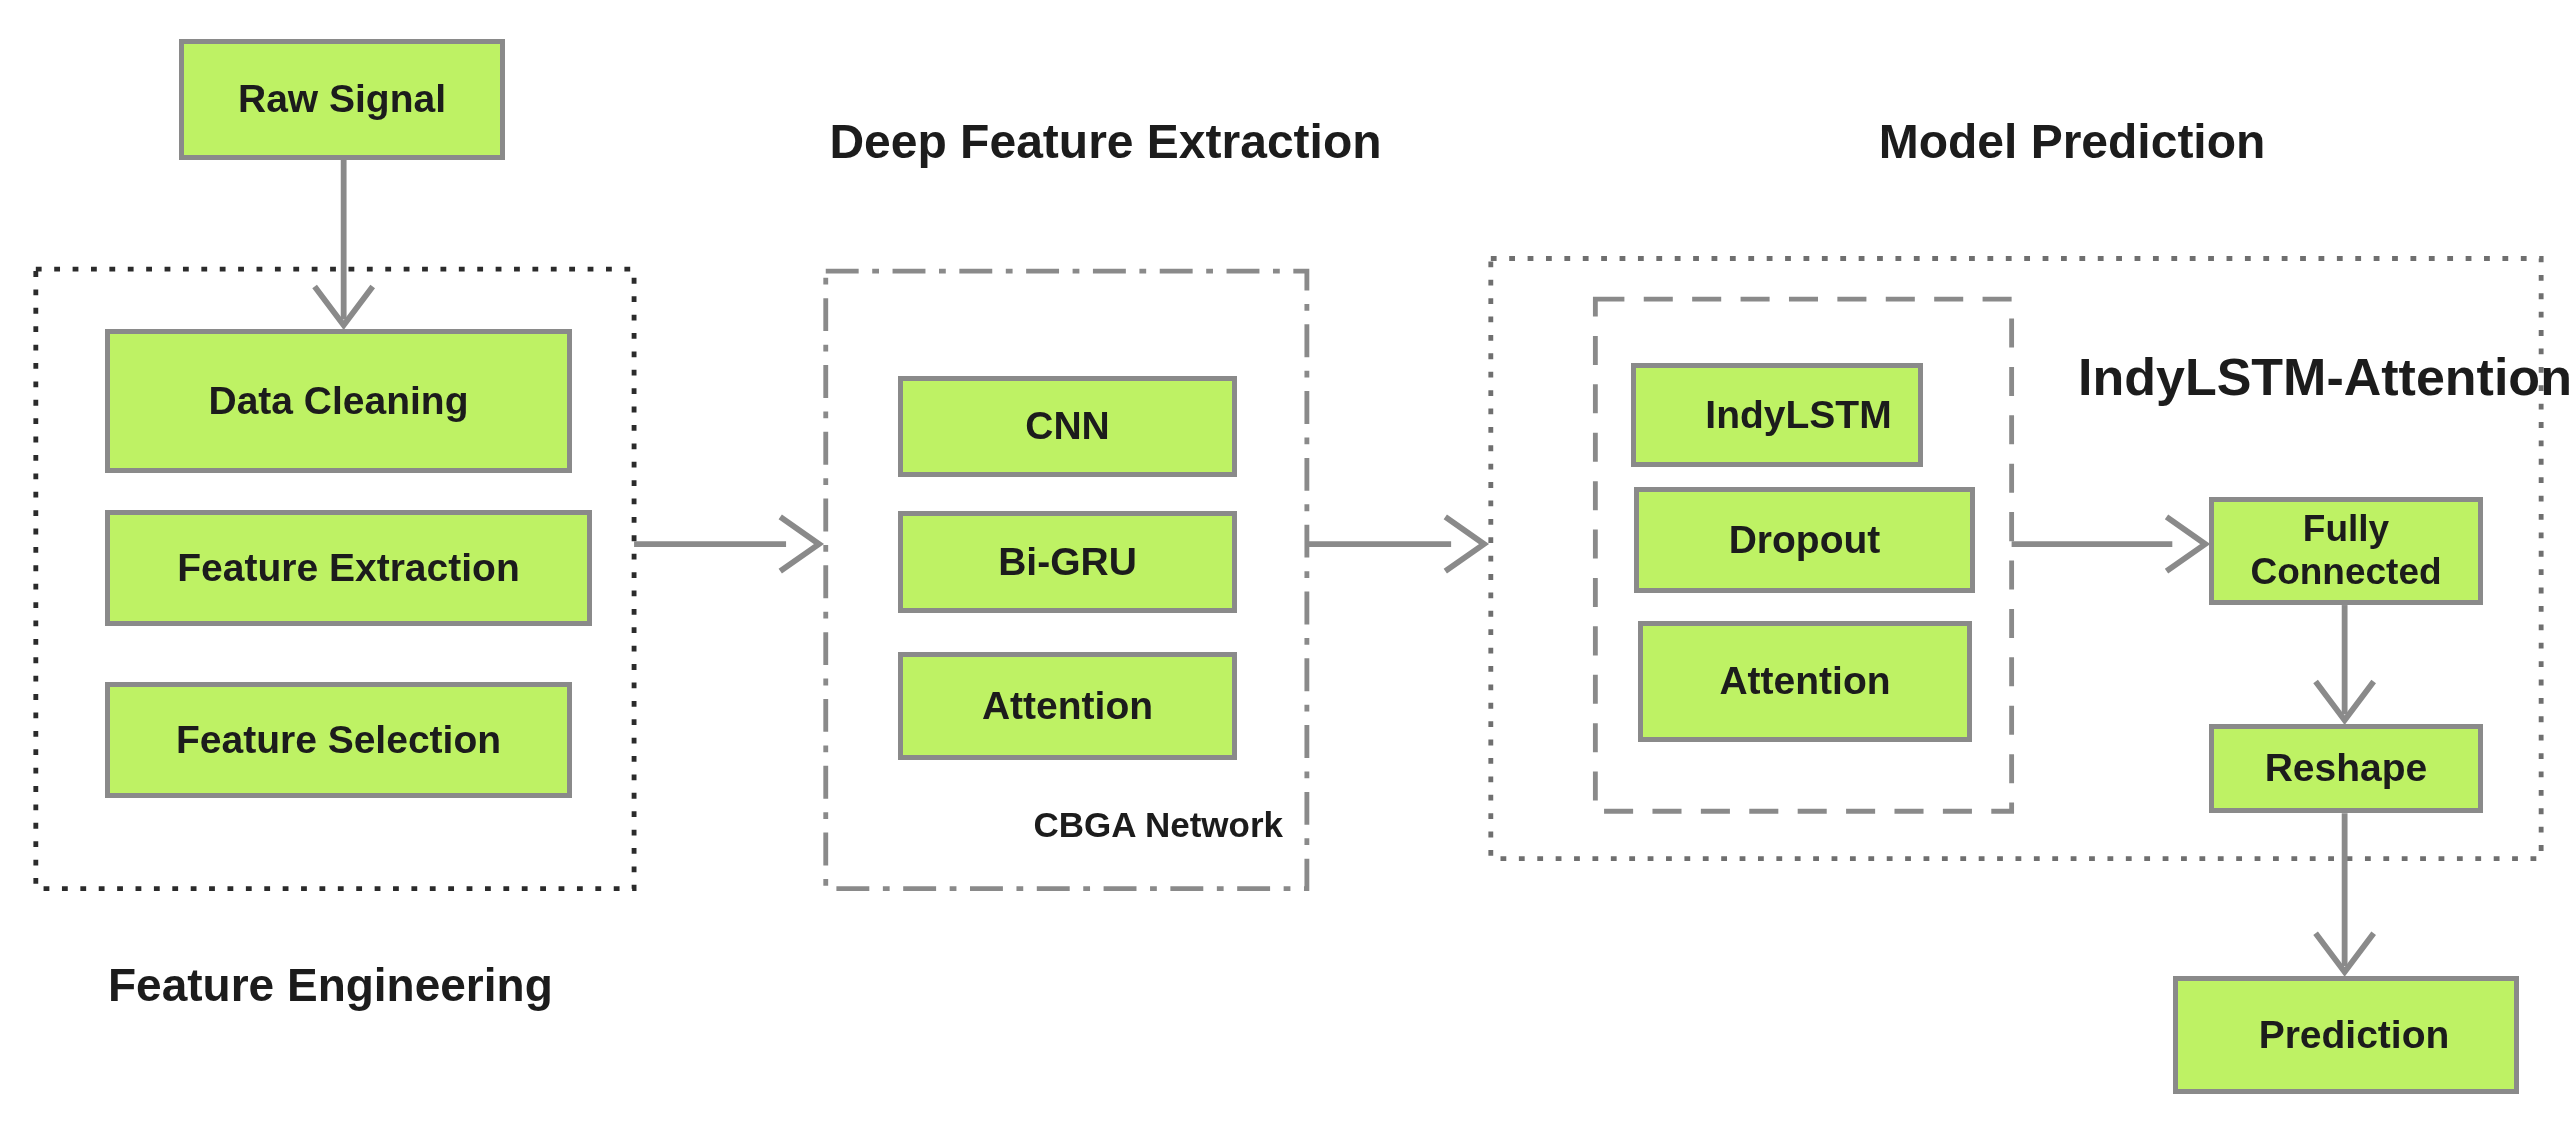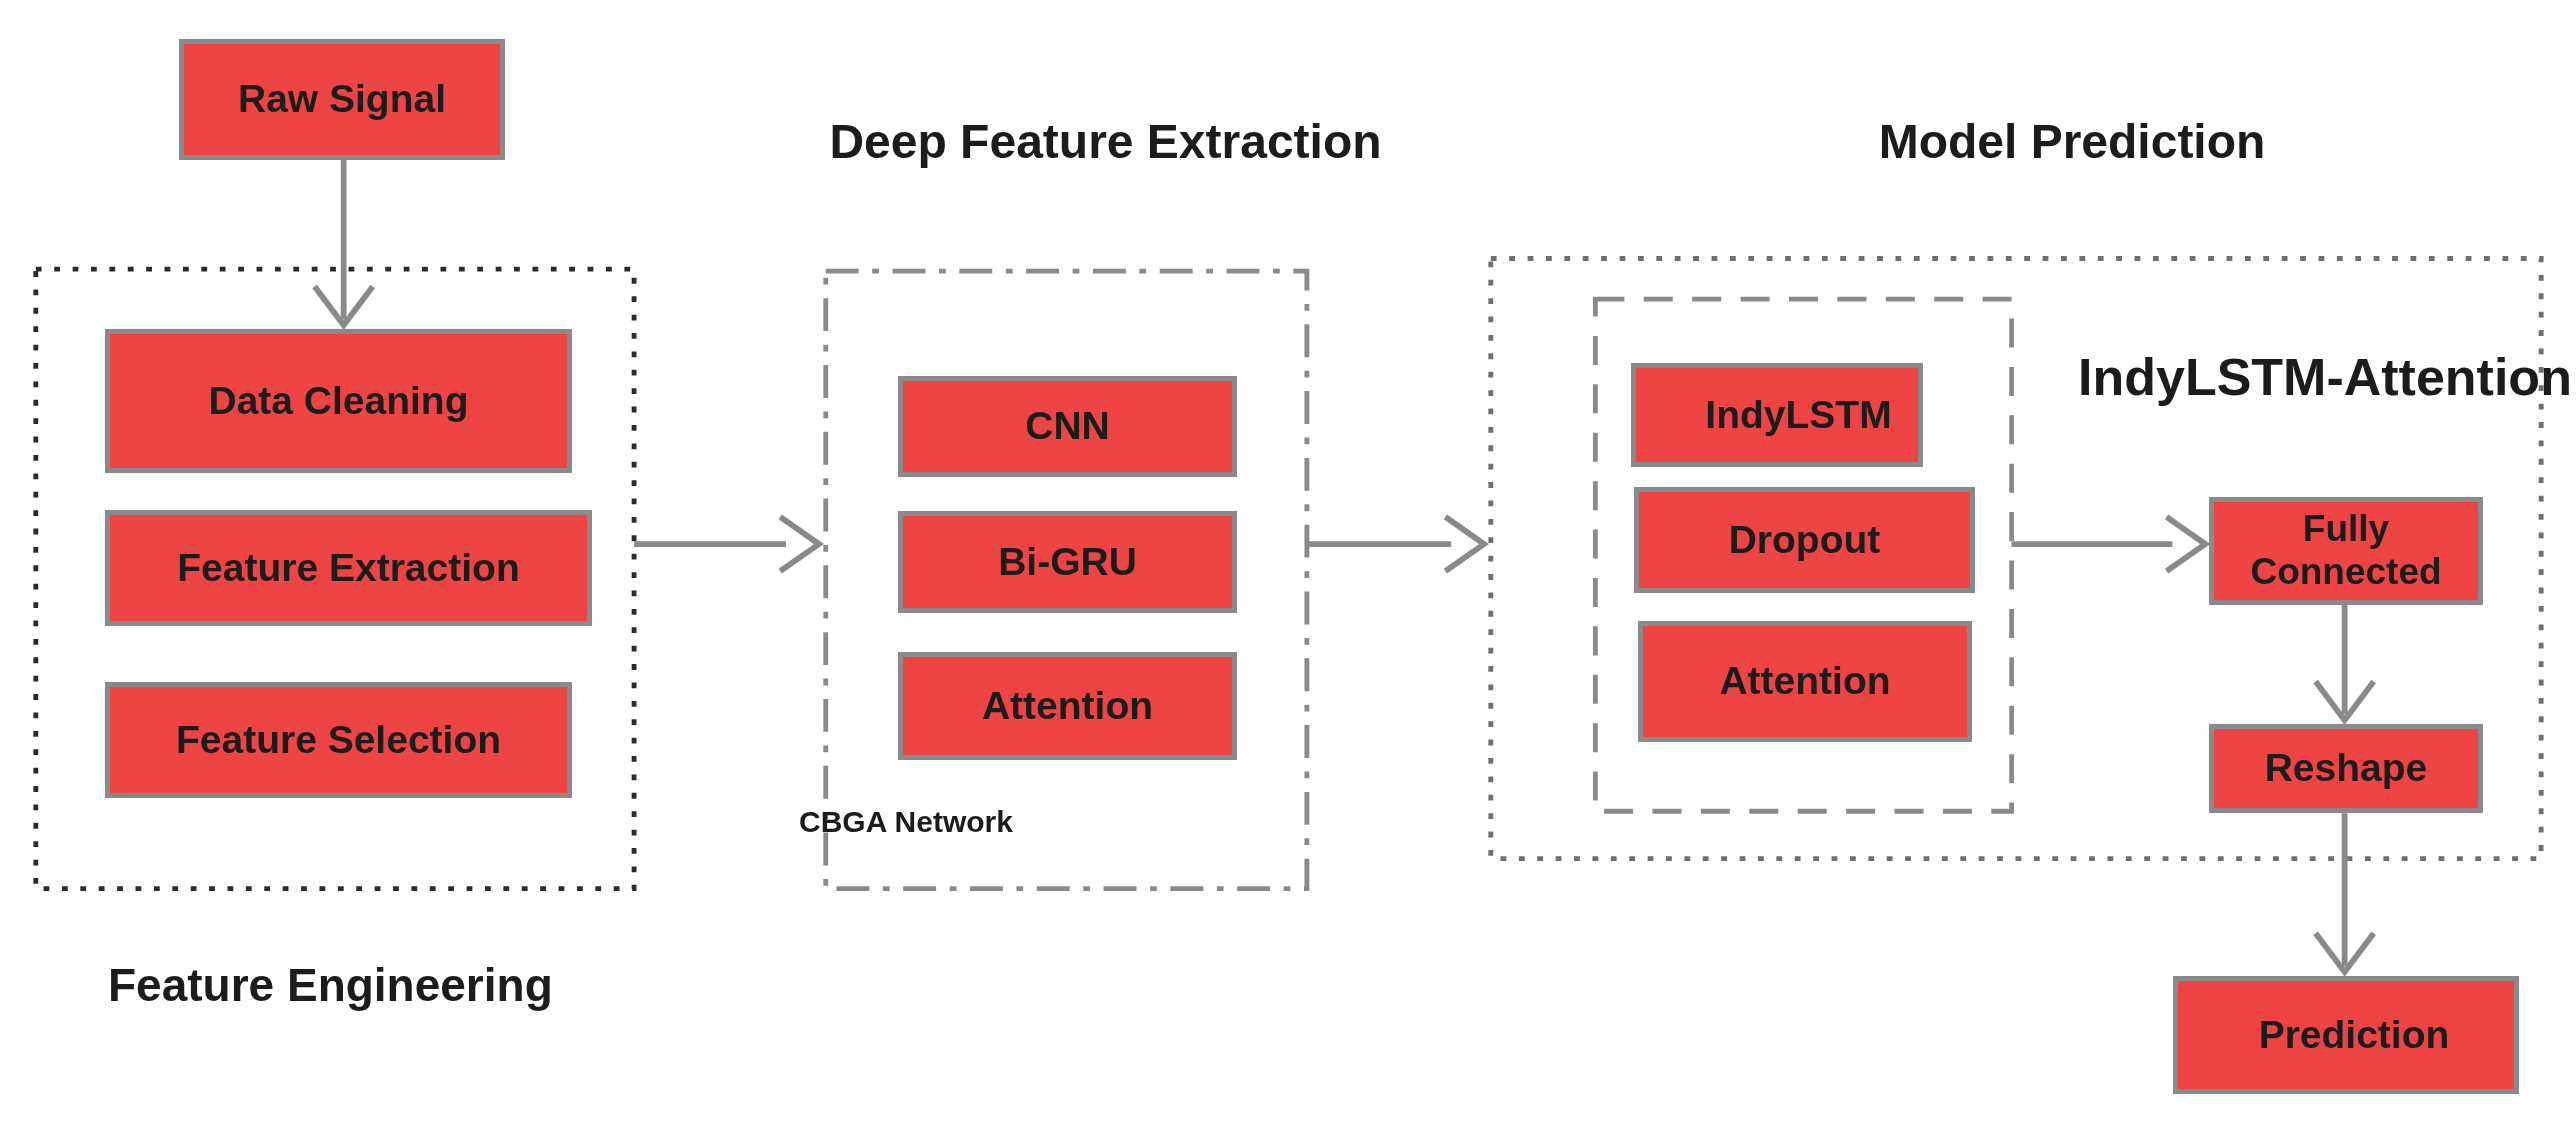--- a/index.html
+++ b/index.html
@@ -18,21 +18,21 @@
   .layer-svg {
     position: absolute;
     left: 0;
     top: 0;
     width: 2576px;
     height: 1122px;
   }
   .node {
     position: absolute;
     box-sizing: border-box;
-    background: #ef4444;
+    background: #bef264;
     border: 5.8px solid #8a8a8a;
     display: flex;
     align-items: center;
     justify-content: center;
     text-align: center;
     font-weight: bold;
     font-size: 39px;
     color: #1c1c1c;
     line-height: 1.15;
   }
@@ -40,23 +40,23 @@
     position: absolute;
     font-weight: bold;
     font-size: 48px;
     color: #1c1c1c;
     text-align: center;
     white-space: nowrap;
   }
   .sub-label {
     position: absolute;
     font-weight: bold;
-    font-size: 30px;
+    font-size: 35px;
     color: #1c1c1c;
-    text-align: left;
+    text-align: right;
     white-space: nowrap;
   }
   
   .box-raw-signal        { left: 179px;  top: 39px;   width: 326px; height: 121px; }
   .box-data-cleaning     { left: 105px;  top: 329px;  width: 467px; height: 144px; }
   .box-feature-extraction{ left: 105px;  top: 510px;  width: 487px; height: 116px; }
   .box-feature-selection { left: 105px;  top: 682px;  width: 467px; height: 116px; }
   .box-cnn               { left: 898px;  top: 376px;  width: 339px; height: 101px; }
   .box-bi-gru            { left: 898px;  top: 511px;  width: 339px; height: 102px; }
   .box-attention-mid     { left: 898px;  top: 652px;  width: 339px; height: 108px; }

